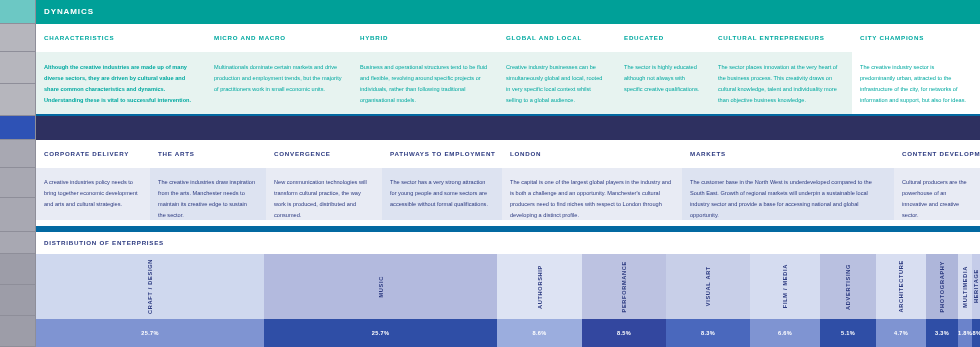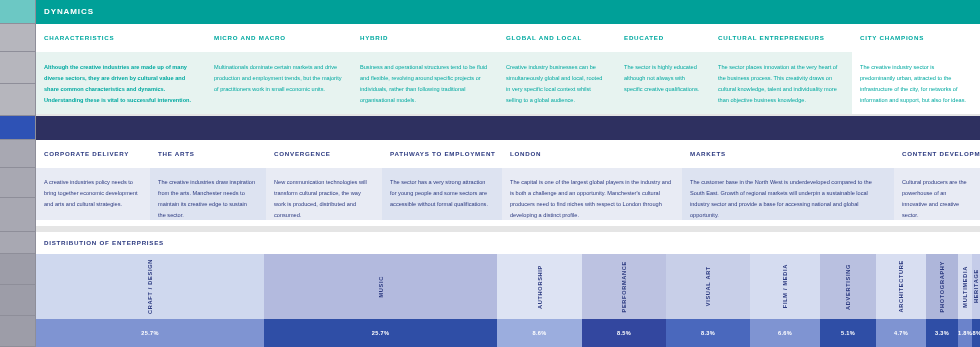--- a/index.html
+++ b/index.html
@@ -2,21 +2,21 @@
 <html><head>
 <meta charset="utf-8">
 <style>
   * { box-sizing: border-box; margin: 0; padding: 0; }
   html, body {
     width: 980px; height: 347px;
     background: #ffffff;
     font-family: "Liberation Sans", sans-serif;
     overflow: hidden;
   }
-  #page { position: relative; width: 980px; height: 347px; background: #e5e5e5; }
+  #page { position: relative; width: 980px; height: 347px; background: #0369a1; }
 
   
   #gutter { position: absolute; left: 0; top: 0; width: 36px; height: 347px; }
   .gutter-cell { position: absolute; left: 0; width: 36px; border-right: 1px solid #8e8e99; border-bottom: 1px solid #8e8e99; }
 
   
   .band { position: absolute; left: 36px; width: 944px; }
 
   
   #dynamics-bar { top: 0; height: 24px; background: #00a098; }

